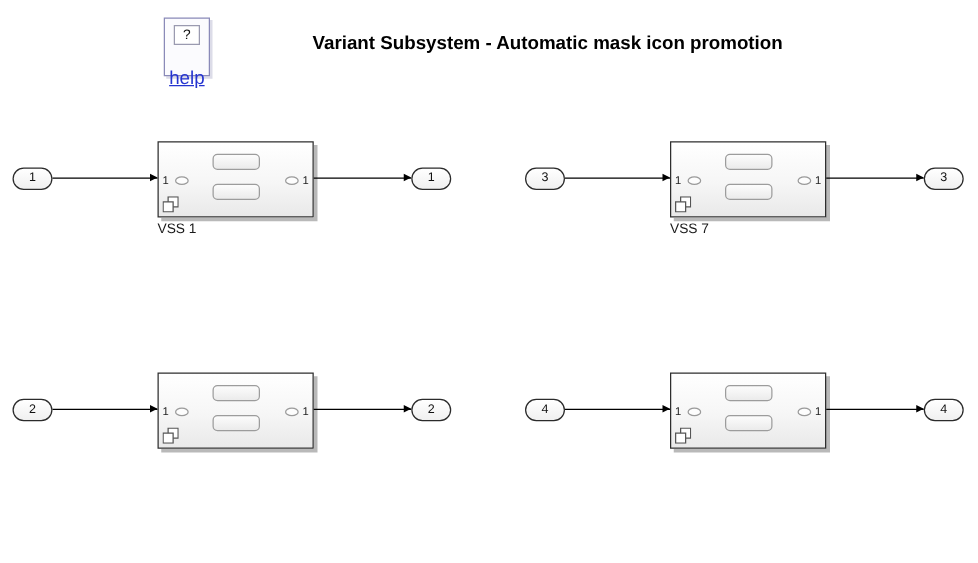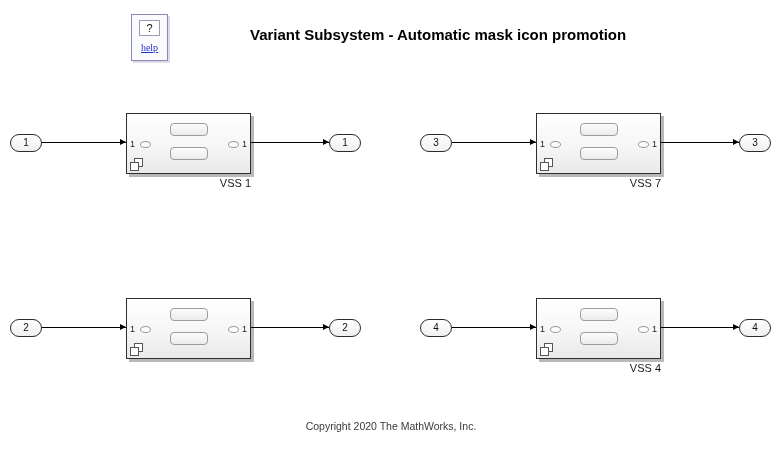--- a/index.html
+++ b/index.html
@@ -28,26 +28,25 @@
     width: 21px; height: 16px;
     margin: 5px auto 0 auto;
     border: 1px solid #9a9ab0;
     background: #ffffff;
     font-size: 11px;
     line-height: 14px;
     color: #111;
   }
   .help-link {
     display: inline-block;
-    margin-top: 6px;
-    font-size: 10px;
+    margin-top: 18px;
+    font-size: 15px;
     color: #2433d0;
     text-decoration: underline;
     cursor: pointer;
-    font-family: Liberation Serif, serif;
   }
 
   
   .model-title {
     position: absolute;
     left: 222px; top: 26px;
     font-size: 15px;
     font-weight: bold;
     color: #000000;
     white-space: nowrap;
@@ -150,21 +149,21 @@
     position: absolute;
     left: 3px; bottom: 3px;
     width: 13px; height: 13px;
     cursor: pointer;
   }
 
   .blk-label {
     position: absolute;
     left: 116px; top: 64px;
     width: 125px;
-    text-align: right;
+    text-align: left;
     font-size: 11px;
     color: #1a1a1a;
     white-space: nowrap;
   }
 </style>
 </head>
 <body>
 
 <div class="canvas">
 
@@ -276,18 +275,16 @@
             <rect x="4.5" y="0.5" width="8" height="8" fill="#ffffff" stroke="#555555"></rect>
             <rect x="0.5" y="4.5" width="8" height="8" fill="#ffffff" stroke="#555555"></rect>
           </svg>
       </span>
     </div>
     <div class="wire wire-out"></div>
     <div class="arrow arrow-out"></div>
     <div class="port-oval out">
       <span>4</span>
     </div>
-    <div class="blk-label">VSS 4</div>
-  </div>
-
-  <div class="copyright">Copyright 2020 The MathWorks, Inc.</div>
+  </div>
+
 
 </div>
 
 </body></html>

